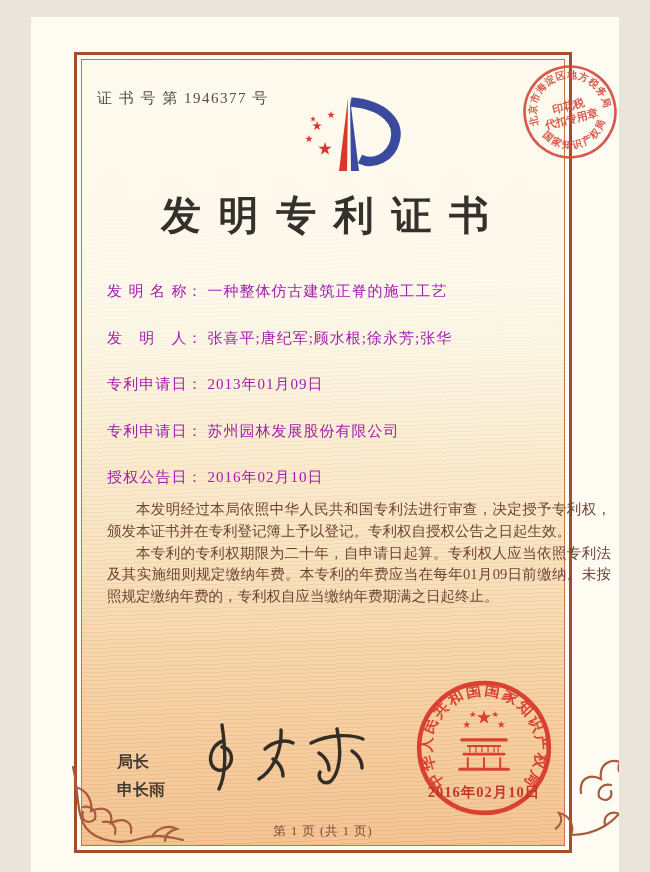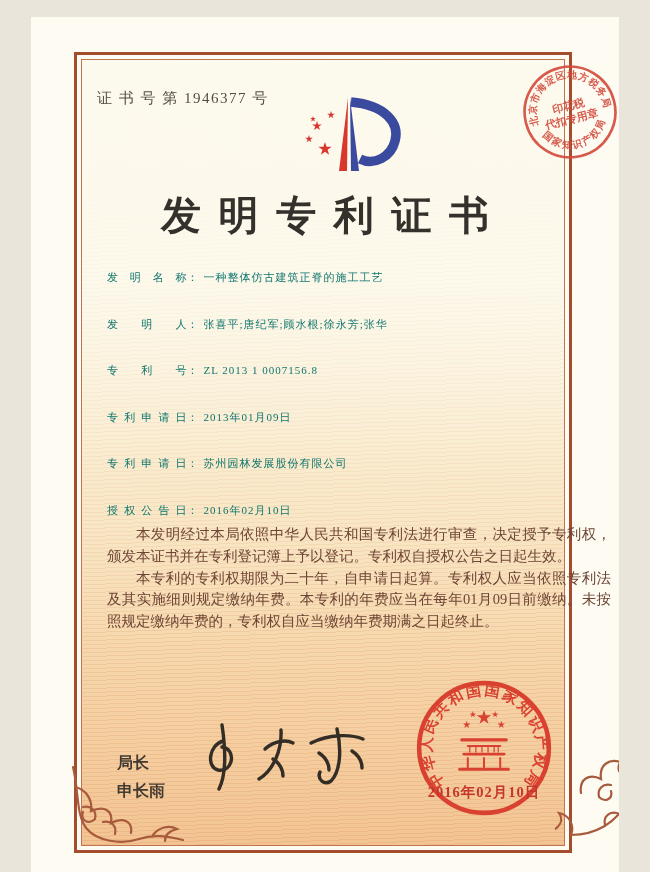--- a/index.html
+++ b/index.html
@@ -23,33 +23,33 @@
   .cert-no{left:66px;top:72px;font-size:15px;color:#574c43;letter-spacing:1.5px;}
 
   .logo{left:266px;top:78px;}
 
   .tax-seal{left:490px;top:46px;width:98px;height:98px;transform:rotate(-14deg);opacity:.9;}
   .tax-seal text{font-family:"Liberation Sans","DejaVu Sans",sans-serif;fill:#d24a3c;font-weight:bold;}
 
   .page-title{left:0;right:0;top:171px;text-align:center;font-size:40px;color:#34302b;
               font-weight:600;letter-spacing:.44em;text-indent:.44em;}
 
-  .fields{left:76px;top:250px;width:490px;font-size:11px;color:#0f766e;}
+  .fields{left:76px;top:264px;width:490px;font-size:15px;color:#a21caf;}
   .field{margin-bottom:25.5px;line-height:21px;letter-spacing:.5px;}
   .f-label{display:inline-block;width:80px;text-align:justify;text-align-last:justify;
            vertical-align:top;}
   .f-colon{margin-right:5px;}
   .f-value{letter-spacing:1px;}
 
-  .body-text{left:76px;top:507px;width:504px;font-size:14.5px;line-height:21.8px;
+  .body-text{left:76px;top:482px;width:504px;font-size:14.5px;line-height:21.8px;
              color:#6e4434;text-align:justify;}
   .body-text p{margin:0;text-indent:2em;}
 
   .signer{left:86px;top:732px;font-size:16px;font-weight:bold;color:#433a31;line-height:28px;
-          font-family:Liberation Serif, serif;}
+          font-family:Liberation Mono, monospace;}
 
   .signature{left:158px;top:698px;}
 
   .office-seal{left:378px;top:656px;width:150px;height:150px;opacity:.95;}
   .office-seal text{font-family:"Liberation Sans","DejaVu Sans",sans-serif;fill:#d83a2b;font-weight:bold;}
   .seal-date{left:384px;top:766px;width:138px;text-align:center;font-size:14.5px;font-weight:bold;
              color:#c5372b;letter-spacing:1px;z-index:5;}
 
   .footer{left:43px;right:47px;top:806px;text-align:center;font-size:12.5px;color:#7d4734;
           letter-spacing:1px;}
@@ -102,23 +102,20 @@
   <div class="abs page-title">发明专利证书</div>
 
   <div class="abs fields">
     <div class="field">
       <span class="f-label">发明名称</span><span class="f-colon">：</span><span class="f-value">一种整体仿古建筑正脊的施工工艺</span>
     </div>
     <div class="field">
       <span class="f-label">发明人</span><span class="f-colon">：</span><span class="f-value">张喜平;唐纪军;顾水根;徐永芳;张华</span>
     </div>
     <div class="field">
-      <span class="f-label">专利号</span><span class="f-colon">：</span><span class="f-value">ZL 2013 1 0007156.8</span>
-    </div>
-    <div class="field">
       <span class="f-label">专利申请日</span><span class="f-colon">：</span><span class="f-value">2013年01月09日</span>
     </div>
     <div class="field">
       <span class="f-label">专利申请日</span><span class="f-colon">：</span><span class="f-value">苏州园林发展股份有限公司</span>
     </div>
     <div class="field">
       <span class="f-label">授权公告日</span><span class="f-colon">：</span><span class="f-value">2016年02月10日</span>
     </div>
   </div>
 
@@ -167,20 +164,21 @@
         <path d="M58,72 H90" stroke-width="2"></path>
         <path d="M60,72 V78 M66,72 V78 M72,72 V78 M78,72 V78 M84,72 V78 M88,72 V78" stroke-width="1.2"></path>
         <path d="M54,80 H94" stroke-width="2.6"></path>
         <path d="M58,84 V93 M74,84 V93 M90,84 V93" stroke-width="2"></path>
         <path d="M50,95 H98" stroke-width="3"></path>
       </g>
     </svg>
   </div>
   <div class="abs seal-date">2016年02月10日</div>
 
+  <div class="abs footer">第 1 页 (共 1 页)</div>
 
   <div class="abs orn-left">
     <svg width="118" height="94" viewBox="0 0 118 94">
       <g fill="none" stroke="#a85a3c" stroke-width="2.2" stroke-linecap="round">
         <path d="M6,8 C12,32 9,58 20,70 C30,82 54,86 72,80"></path>
         <path d="M8,28 C18,30 26,40 24,52 C38,46 46,52 44,64 C56,58 66,62 64,74"></path>
         <path d="M16,48 c8,-2 14,4 12,12 c-6,6 -15,2 -12,-7"></path>
         <path d="M36,63 c8,-2 14,4 12,12"></path>
         <path d="M72,80 c14,-5 28,-3 44,1"></path>
         <path d="M86,76 c6,-8 16,-10 24,-6 c-8,2 -12,6 -12,12"></path>

